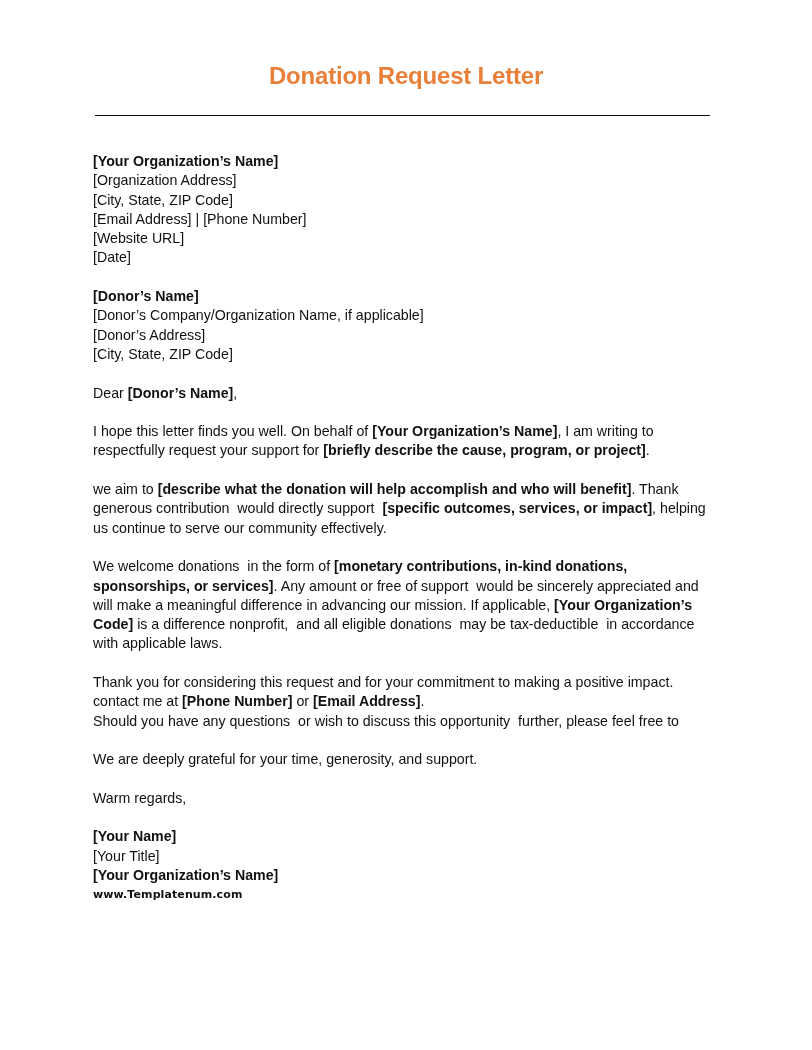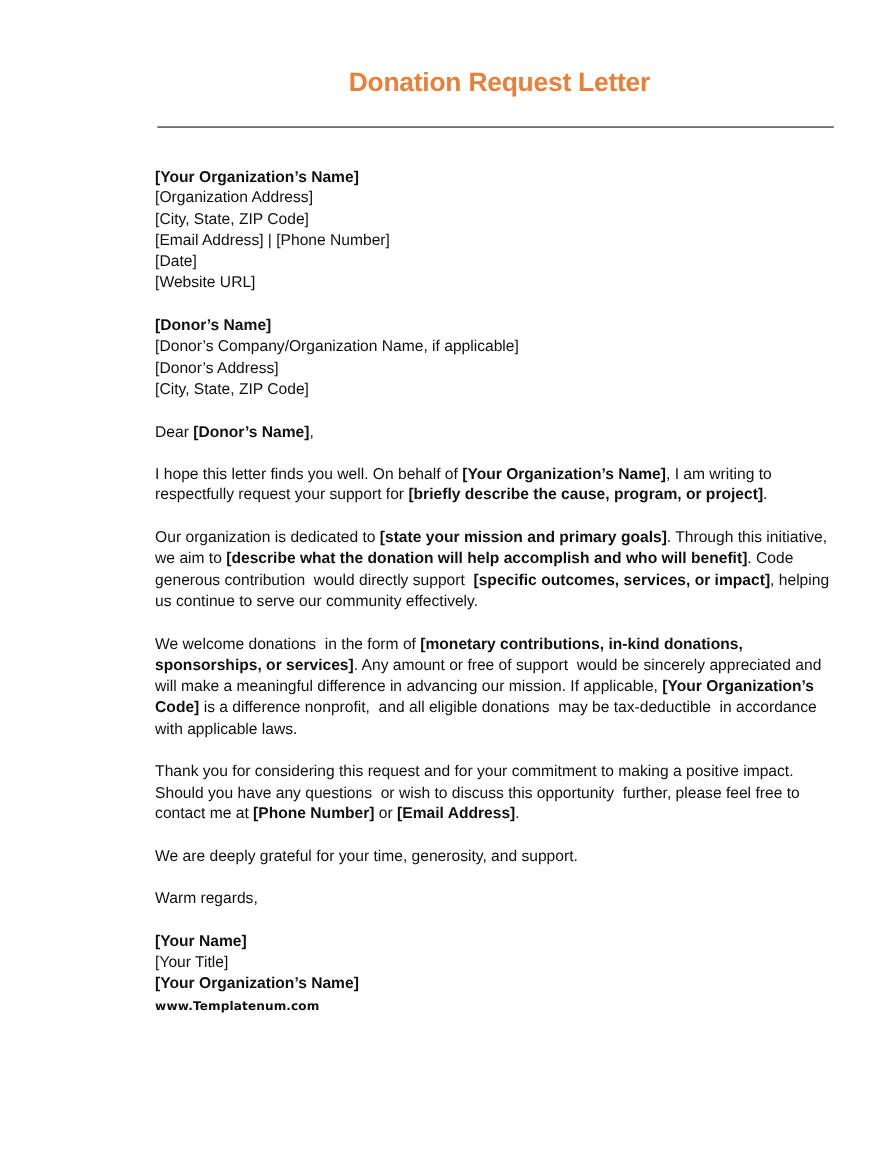--- a/index.html
+++ b/index.html
@@ -1,17 +1,17 @@
 <!DOCTYPE html>
 <html><head>
   <meta charset="utf-8">
   <style>
     html, body { margin: 0; padding: 0; background: #ffffff; }
     body { width: 812px; height: 1050px; position: relative; overflow: hidden; }
-    .page { position: absolute; left: 0; top: 0; width: 660px; height: 1050px; background: #fff; margin-left: 48px; }
+    .page { position: absolute; left: 0; top: 0; width: 660px; height: 1050px; background: #fff; }
     .title {
       position: absolute; left: 0; top: 62px; width: 812px; text-align: center;
       font-family: "Liberation Sans", sans-serif; font-size: 24px; font-weight: bold;
       letter-spacing: -0.2px;
     }
     .rule { position: absolute; left: 95px; top: 115px; width: 615px; height: 0; border-top: 1.5px solid #111; }
     .body {
       position: absolute; left: 93px; top: 152px; width: 630px;
       font-family: "Liberation Sans", sans-serif; font-size: 14.2px; color: #111;
       line-height: 19.3px;
@@ -28,22 +28,22 @@
 <div class="page">
   <div class="title" style="color: rgb(232, 128, 58);">Donation Request Letter</div>
   <div class="rule"></div>
 
   <div class="body">
     <div>
       <span class="line b">[Your Organization’s Name]</span>
       <span class="line">[Organization Address]</span>
       <span class="line">[City, State, ZIP Code]</span>
       <span class="line">[Email Address] | [Phone Number]</span>
+      <span class="line">[Website URL]</span>
       <span class="line">[Date]</span>
-      <span class="line">[Website URL]</span>
     </div>
     <span class="gap"></span>
 
     <div>
       <span class="line b">[Donor’s Name]</span>
       <span class="line">[Donor’s Company/Organization Name, if applicable]</span>
       <span class="line">[Donor’s Address]</span>
       <span class="line">[City, State, ZIP Code]</span>
     </div>
     <span class="gap"></span>
@@ -51,38 +51,37 @@
     <span class="line"><span>Dear </span><span class="b">[Donor’s Name]</span><span>,</span></span>
     <span class="gap"></span>
 
     <div id="paragraphs">
         <div class="para">
           <span class="line"><span style="white-space: pre;">I hope this letter finds you well. On behalf of </span><span class="b" style="white-space: pre;">[Your Organization’s Name]</span><span style="white-space: pre;">, I am writing to</span></span>
           <span class="line"><span style="white-space: pre;">respectfully request your support for </span><span class="b" style="white-space: pre;">[briefly describe the cause, program, or project]</span><span style="white-space: pre;">.</span></span>
         </div>
         <span class="gap"></span>
         <div class="para">
-          <span class="line"><span style="white-space: pre;">Our organization is dedicated to </span><span class="b" style="white-space: pre;">[state your mission and primary goals]</span><span style="white-space: pre;">. Through this initiative,</span></span>
-          <span class="line"><span style="white-space: pre;">we aim to </span><span class="b" style="white-space: pre;">[describe what the donation will help accomplish and who will benefit]</span><span style="white-space: pre;">. Code</span></span>
+          <span class="line"><span style="white-space: pre;">we aim to </span><span class="b" style="white-space: pre;">[describe what the donation will help accomplish and who will benefit]</span><span style="white-space: pre;">. Thank</span></span>
           <span class="line"><span style="white-space: pre;">generous contribution  would directly support  </span><span class="b" style="white-space: pre;">[specific outcomes, services, or impact]</span><span style="white-space: pre;">, helping</span></span>
           <span class="line"><span style="white-space: pre;">us continue to serve our community effectively.</span></span>
         </div>
         <span class="gap"></span>
         <div class="para">
           <span class="line"><span style="white-space: pre;">We welcome donations  in the form of </span><span class="b" style="white-space: pre;">[monetary contributions, in-kind donations,</span></span>
           <span class="line"><span class="b" style="white-space: pre;">sponsorships, or services]</span><span style="white-space: pre;">. Any amount or free of support  would be sincerely appreciated and</span></span>
           <span class="line"><span style="white-space: pre;">will make a meaningful difference in advancing our mission. If applicable, </span><span class="b" style="white-space: pre; text-align: center;">[Your Organization’s</span></span>
           <span class="line"><span class="b" style="white-space: pre;">Code]</span><span style="white-space: pre;"> is a difference nonprofit,  and all eligible donations  may be tax-deductible  in accordance</span></span>
           <span class="line"><span style="white-space: pre;">with applicable laws.</span></span>
         </div>
         <span class="gap"></span>
         <div class="para">
           <span class="line"><span style="white-space: pre;">Thank you for considering this request and for your commitment to making a positive impact.</span></span>
+          <span class="line"><span style="white-space: pre;">contact me at </span><span class="b" style="white-space: pre;">[Phone Number]</span><span style="white-space: pre;"> or </span><span class="b" style="white-space: pre;">[Email Address]</span><span style="white-space: pre;">.</span></span>
           <span class="line"><span style="white-space: pre;">Should you have any questions  or wish to discuss this opportunity  further, please feel free to</span></span>
-          <span class="line"><span style="white-space: pre;">contact me at </span><span class="b" style="white-space: pre;">[Phone Number]</span><span style="white-space: pre;"> or </span><span class="b" style="white-space: pre;">[Email Address]</span><span style="white-space: pre;">.</span></span>
         </div>
         <span class="gap"></span>
         <div class="para">
           <span class="line"><span style="white-space: pre;">We are deeply grateful for your time, generosity, and support.</span></span>
         </div>
         <span class="gap"></span>
       </div>
 
     <span class="line">Warm regards,</span>
     <span class="gap"></span>

